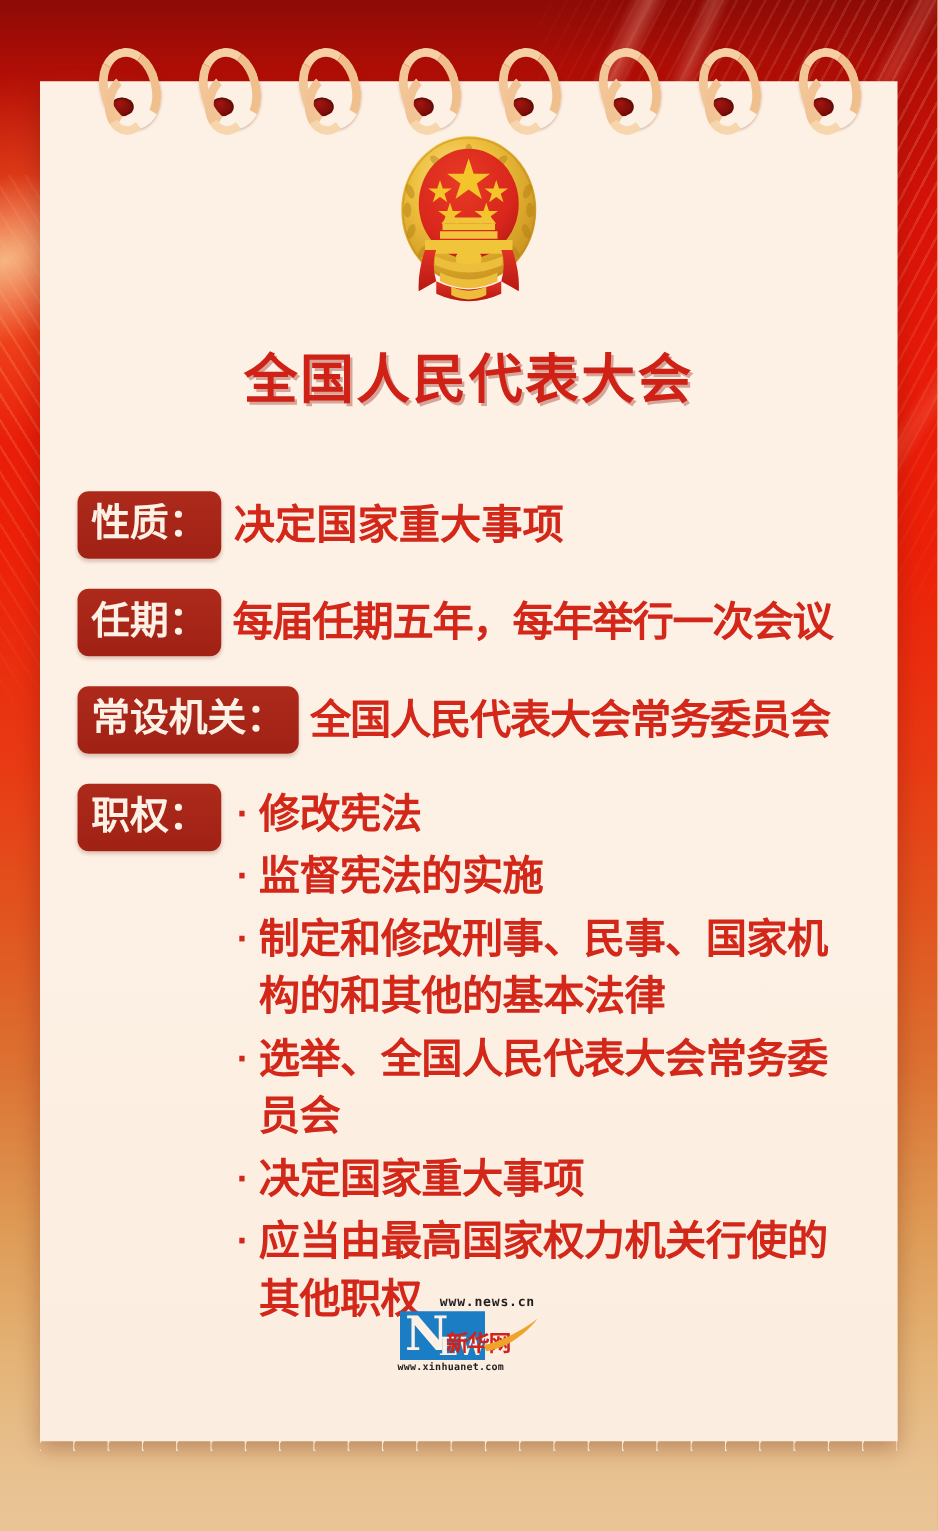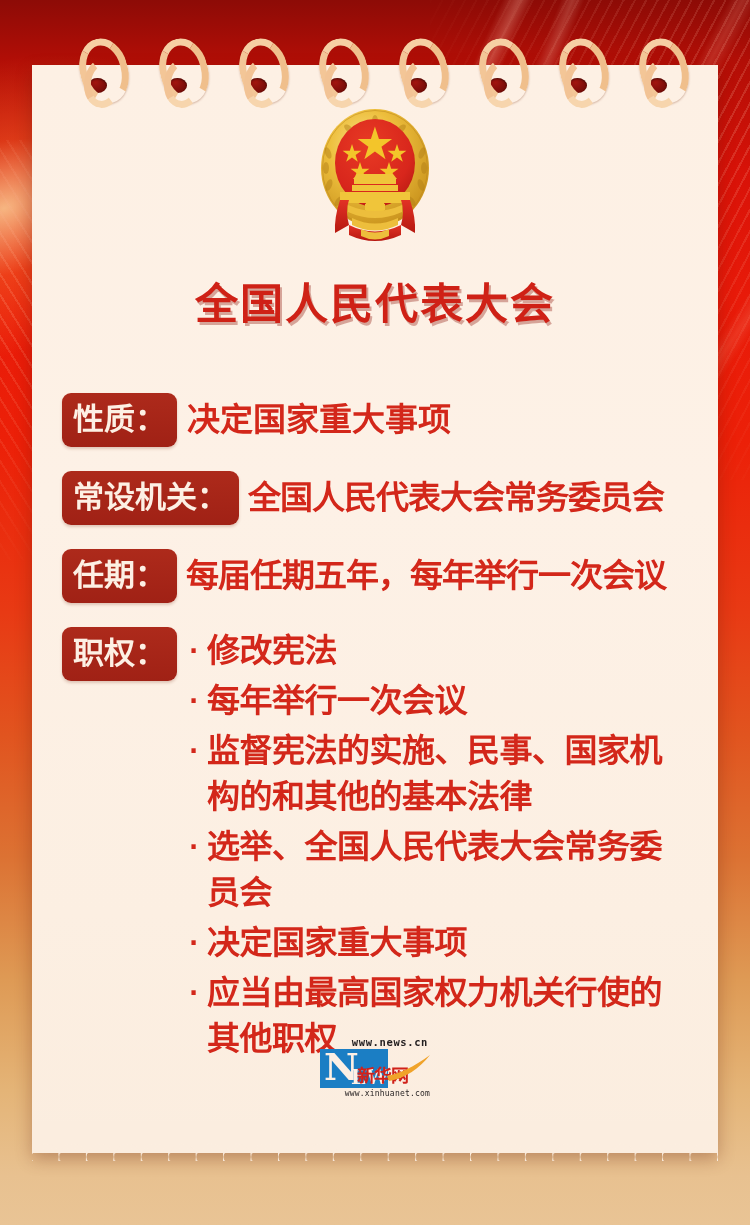--- a/index.html
+++ b/index.html
@@ -185,22 +185,22 @@
   #logo .cn-name{
     position:absolute;left:41px;top:31px;
     font-family:"DejaVu Sans","Liberation Sans",sans-serif;
     font-weight:700;font-size:18px;line-height:18px;color:#d0211a;
     letter-spacing:-1px;
   }
   #logo .swoosh{position:absolute;left:70px;top:18px;width:46px;height:28px;}
   #logo .url-bot{
     position:absolute;left:2px;top:53px;width:112px;
     font-family:"DejaVu Sans Mono","Liberation Mono",monospace;
-    font-weight:400;font-size:8px;letter-spacing:.2px;color:#231f20;
-    text-align:right;
+    font-weight:700;font-size:8px;letter-spacing:.2px;color:#231f20;
+    text-align:left;
   }
 </style>
 </head>
 <body>
 
 <div id="bg">
   <div id="bg-rays"></div>
   <div id="bg-glow-left"></div>
   <div id="bg-streaks-left"></div>
   <div id="bg-streaks-right"></div>
@@ -322,44 +322,44 @@
 
 <div id="title">全国人民代表大会</div>
 
 <div id="rows">
 
   <div class="row" id="row-nature">
     <div class="badge">性质：</div>
     <div class="rowtext">决定国家重大事项</div>
   </div>
 
+  <div class="row" id="row-term">
+    <div class="badge">任期：</div>
+    <div class="rowtext">每届任期五年，每年举行一次会议</div>
+  </div>
+
   <div class="row" id="row-standing">
     <div class="badge">常设机关：</div>
     <div class="rowtext">全国人民代表大会常务委员会</div>
   </div>
 
-  <div class="row" id="row-term">
-    <div class="badge">任期：</div>
-    <div class="rowtext">每届任期五年，每年举行一次会议</div>
-  </div>
-
   <div class="row" id="row-powers">
     <div class="badge">职权：</div>
     <div id="powers-list">
       <div class="power-item">
         <span class="power-bullet">·</span>
         <span class="power-text">修改宪法</span>
       </div>
       <div class="power-item">
         <span class="power-bullet">·</span>
-        <span class="power-text">每年举行一次会议</span>
-      </div>
-      <div class="power-item">
-        <span class="power-bullet">·</span>
-        <span class="power-text">监督宪法的实施、民事、国家机构的和其他的基本法律</span>
+        <span class="power-text">监督宪法的实施</span>
+      </div>
+      <div class="power-item">
+        <span class="power-bullet">·</span>
+        <span class="power-text">制定和修改刑事、民事、国家机构的和其他的基本法律</span>
       </div>
       <div class="power-item">
         <span class="power-bullet">·</span>
         <span class="power-text">选举、全国人民代表大会常务委员会</span>
       </div>
       <div class="power-item">
         <span class="power-bullet">·</span>
         <span class="power-text">决定国家重大事项</span>
       </div>
       <div class="power-item">

